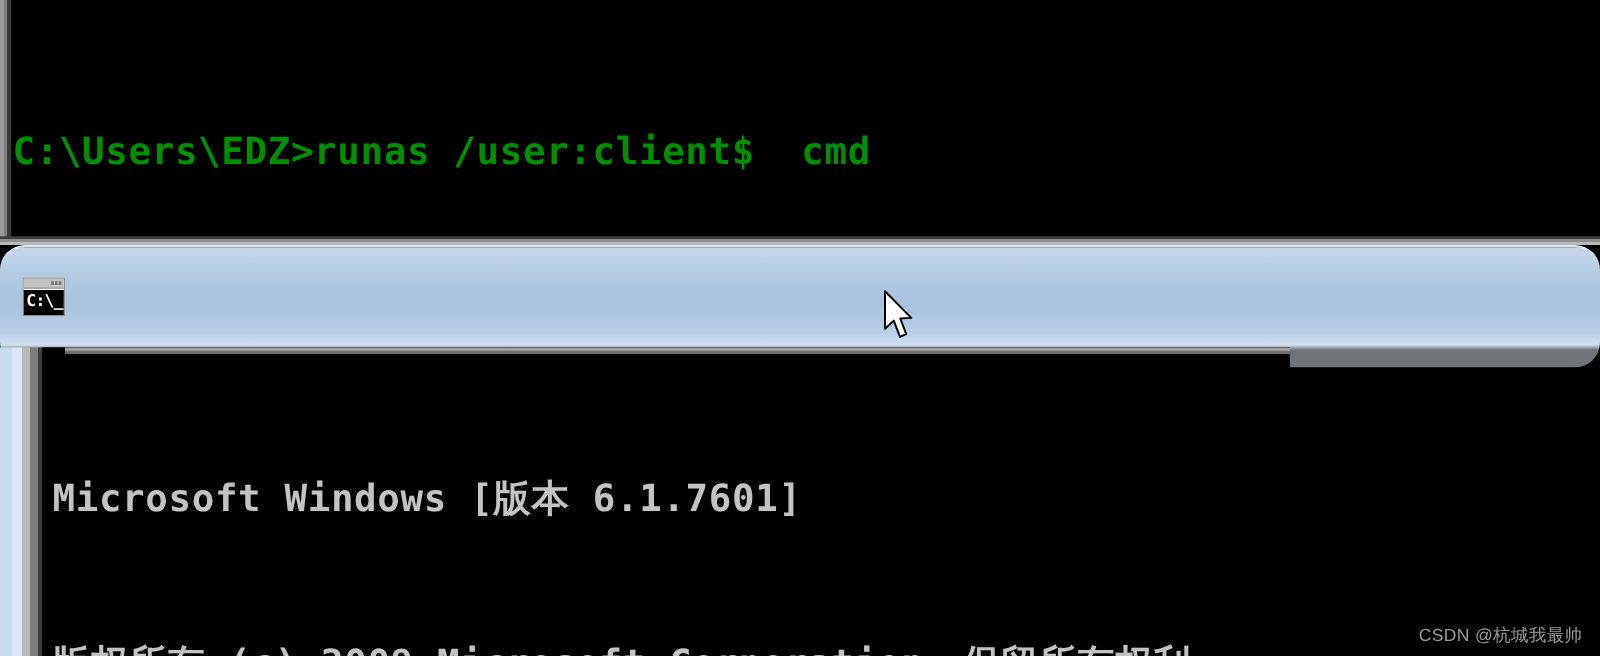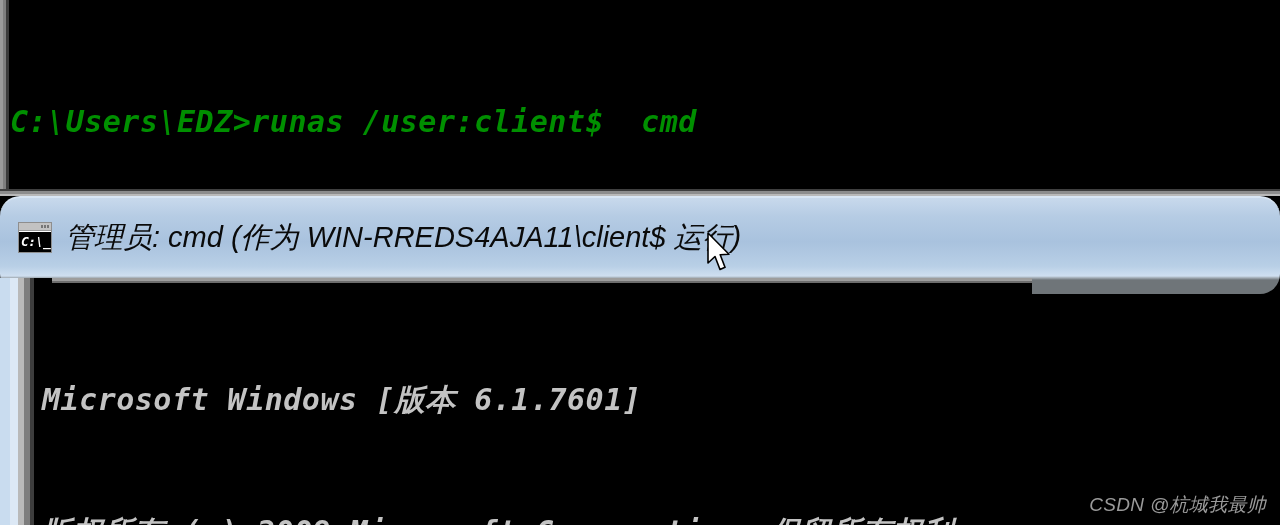--- a/index.html
+++ b/index.html
@@ -12,21 +12,20 @@
     height: 525px;
     overflow: hidden;
     font-family: "DejaVu Sans Mono", monospace;
   }
 
   #screen {
     position: relative;
     width: 1280px;
     height: 525px;
     background: #000000;
-    font-style: italic;
   }
 
   
   .top-window {
     position: absolute;
     left: 0;
     top: 0;
     width: 1280px;
     height: 196px;
     background: #000000;
@@ -188,21 +187,21 @@
     pointer-events: none;
   }
 
   
   .watermark {
     position: absolute;
     right: 14px;
     bottom: 7px;
     color: #9a9a9a;
     font-family: "Liberation Sans", sans-serif;
-    font-size: 19px;
+    font-size: 14px;
     letter-spacing: 0.3px;
     white-space: nowrap;
   }
 </style>
 </head>
 <body>
 
 <div id="screen">
 
   <div class="top-window">
@@ -219,21 +218,20 @@
     <div class="titlebar-inner">
       <div class="cmd-icon">
         <div class="ico-title"></div>
         <div class="ico-dots">
             <i></i>
             <i></i>
             <i></i>
           </div>
         <div class="ico-body">C:\_</div>
       </div>
-      <div class="title-text">管理员: cmd (作为 WIN-RREDS4AJA11\client$ 运行)</div>
     </div>
   </div>
 
   <div class="bottom-window">
     <div class="client">
       <div class="client-top-edge"></div>
     </div>
     <div class="bottom-console-text">
       <span class="ln">Microsoft Windows [版本 6.1.7601]</span>
       <span class="ln">版权所有 (c) 2009 Microsoft Corporation。保留所有权利。</span>

